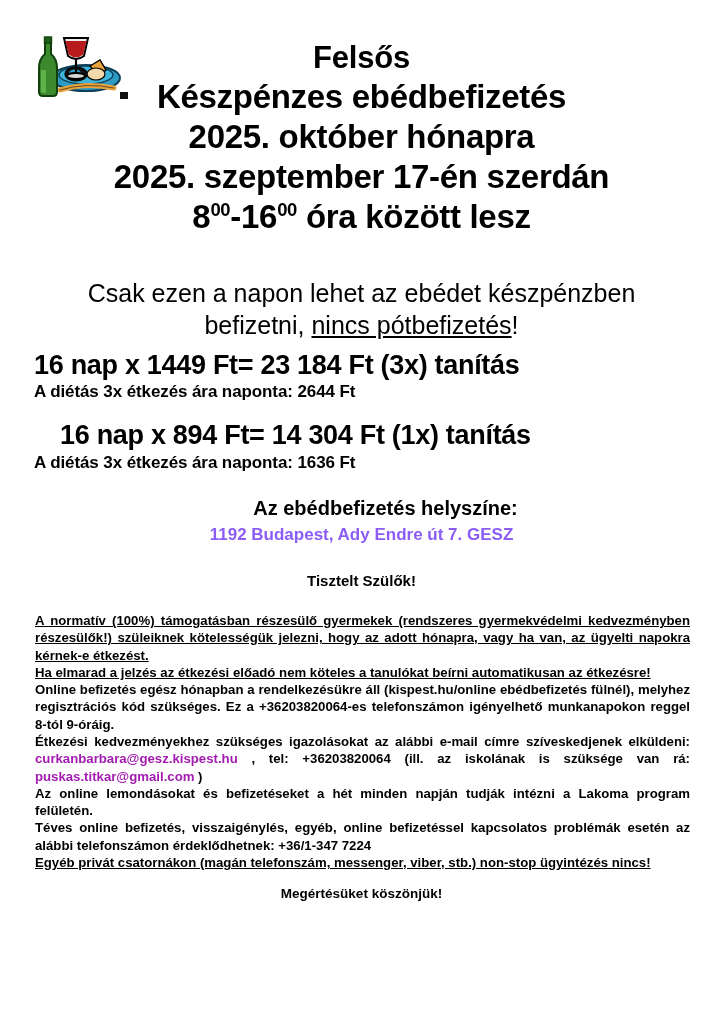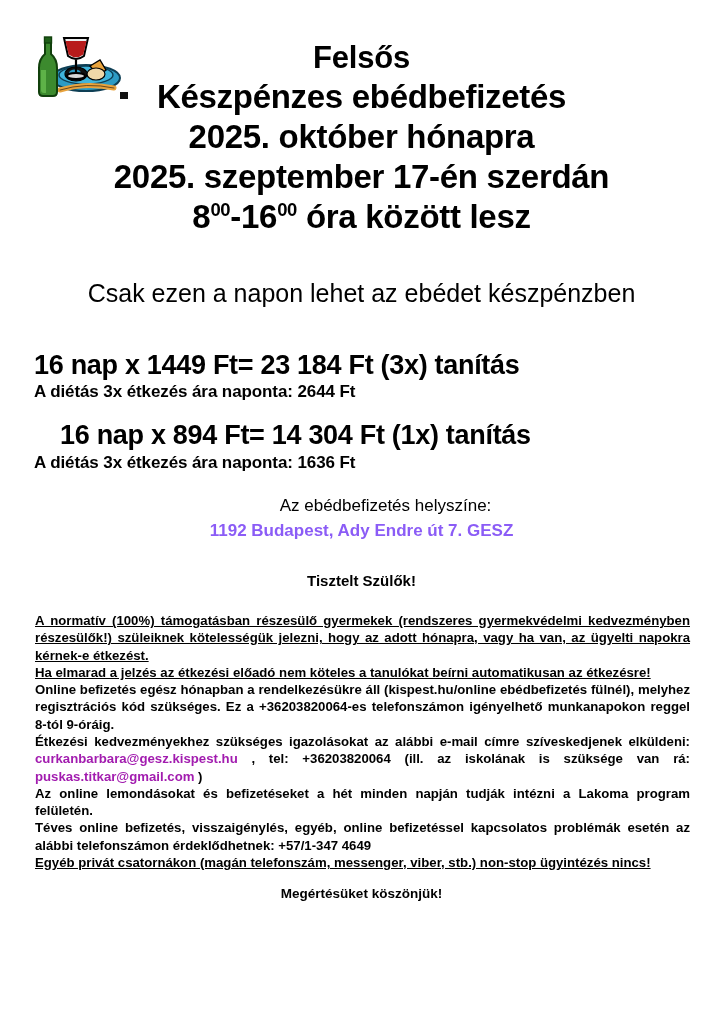--- a/index.html
+++ b/index.html
@@ -98,22 +98,22 @@
 
   
   .venue {
     position: absolute;
     left: 0;
     top: 494px;
     width: 723px;
     text-align: center;
   }
   .venue-label {
-    font-size: 17px;
-    font-weight: normal;
+    font-size: 20px;
+    font-weight: bold;
     line-height: 1.45;
     padding-left: 48px;
   }
   .venue-addr {
     font-size: 17px;
     font-weight: bold;
     line-height: 1.45;
     color: #8b5cf6;
   }
 
@@ -194,20 +194,21 @@
   <div class="hdr-block">
     <div class="h-title">Felsős</div>
     <div class="h-sub">Készpénzes ebédbefizetés</div>
     <div class="h-sub">2025. október hónapra</div>
     <div class="h-sub">2025. szeptember 17-én szerdán</div>
     <div class="h-sub"><span>8</span><sup>00</sup><span>-16</span><sup>00</sup><span> óra között lesz</span></div>
   </div>
 
   <div class="intro">
     <div>Csak ezen a napon lehet az ebédet készpénzben</div>
+    <div><span>befizetni, </span><span class="u">nincs pótbefizetés</span><span>!</span></div>
   </div>
 
   <div class="prices">
     <div class="price-main">16 nap x 1449 Ft= 23 184 Ft (3x) tanítás</div>
     <div class="price-note">A diétás 3x étkezés ára naponta: 2644 Ft</div>
     <div class="price-gap"></div>
     <div class="price-main indent">16 nap x 894 Ft= 14 304 Ft (1x) tanítás</div>
     <div class="price-note">A diétás 3x étkezés ára naponta: 1636 Ft</div>
   </div>
 
@@ -217,19 +218,19 @@
   </div>
 
   <div class="greeting">Tisztelt Szülők!</div>
 
   <div class="body-copy">
     <p class="p-bold p-ul">A normatív (100%) támogatásban részesülő gyermekek (rendszeres gyermekvédelmi kedvezményben részesülők!) szüleiknek kötelességük jelezni, hogy az adott hónapra, vagy ha van, az ügyelti napokra kérnek-e étkezést.</p>
     <p class="p-bold p-ul">Ha elmarad a jelzés az étkezési előadó nem köteles a tanulókat beírni automatikusan az étkezésre!</p>
     <p class="p-bold">Online befizetés egész hónapban a rendelkezésükre áll (kispest.hu/online ebédbefizetés fülnél), melyhez regisztrációs kód szükséges. Ez a +36203820064-es telefonszámon igényelhető munkanapokon reggel 8-tól 9-óráig.</p>
     <p class="p-bold"><span>Étkezési kedvezményekhez szükséges igazolásokat az alábbi e-mail címre szíveskedjenek elküldeni: </span><span class="mail">curkanbarbara@gesz.kispest.hu</span><span> , tel: +36203820064    (ill. az iskolának is szüksége van rá: </span><span class="mail">puskas.titkar@gmail.com</span><span> )</span></p>
     <p class="p-bold">Az online lemondásokat és befizetéseket a hét minden napján tudják intézni a Lakoma program felületén.</p>
-    <p class="p-bold">Téves online befizetés, visszaigénylés, egyéb, online befizetéssel kapcsolatos problémák esetén az alábbi telefonszámon érdeklődhetnek: +57/1-347 4649</p>
+    <p class="p-bold">Téves online befizetés, visszaigénylés, egyéb, online befizetéssel kapcsolatos problémák esetén az alábbi telefonszámon érdeklődhetnek: +36/1-347 7224</p>
     <p class="p-bold p-ul">Egyéb privát csatornákon (magán telefonszám, messenger, viber, stb.) non-stop ügyintézés nincs!</p>
   </div>
 
   <div class="thanks">Megértésüket köszönjük!</div>
 
 </div>
 
 </body></html>

